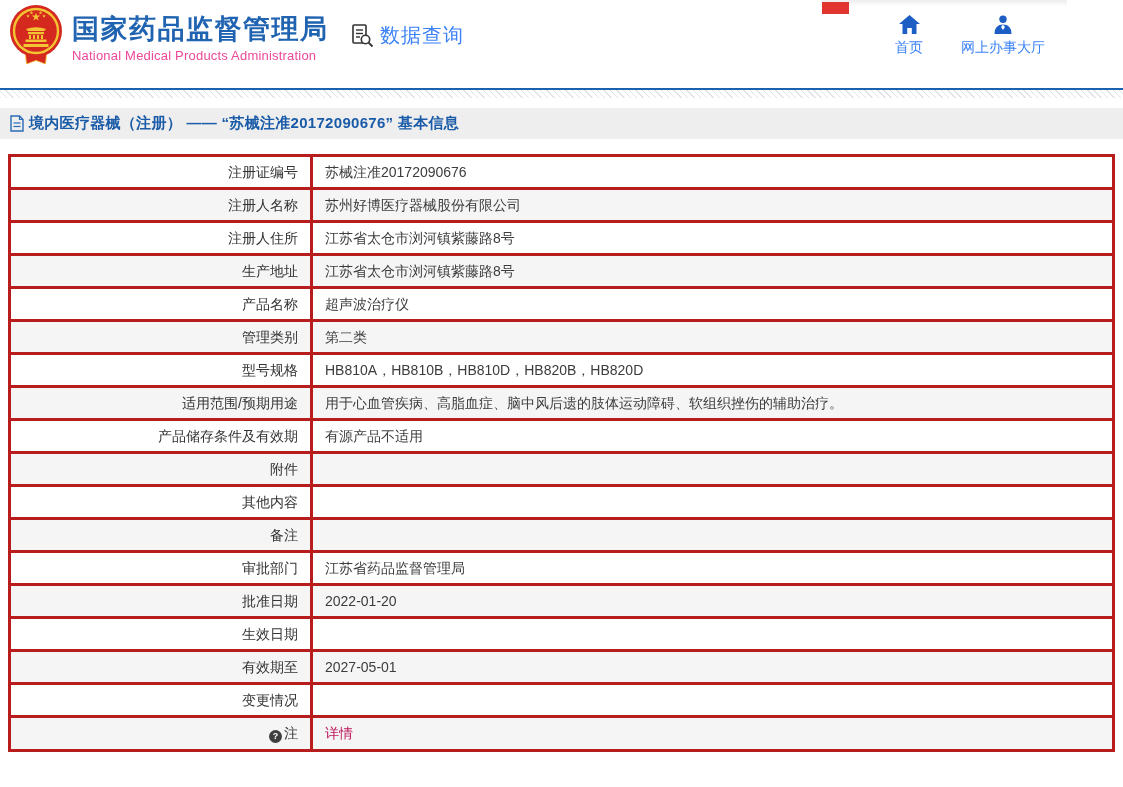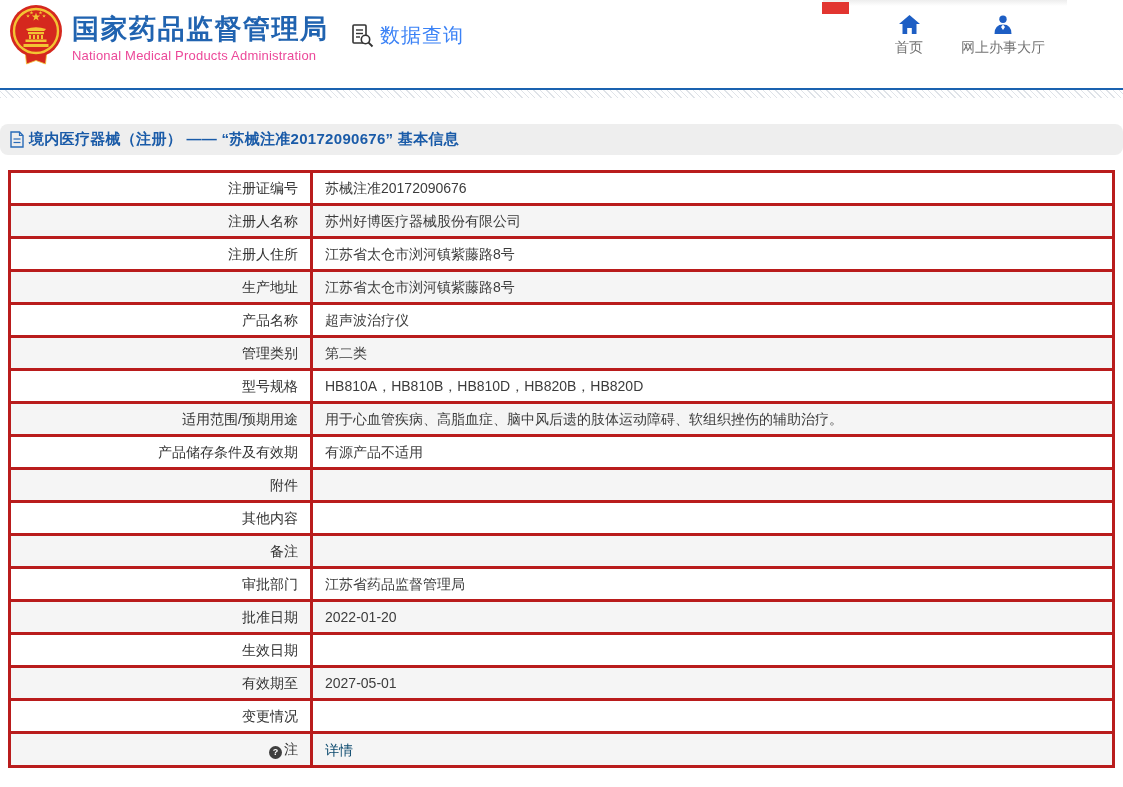--- a/index.html
+++ b/index.html
@@ -11,40 +11,40 @@
               background:linear-gradient(180deg,#ededed,rgba(255,255,255,0)); }
   .red-box { position:absolute; left:822px; top:2px; width:27px; height:12px; background:#e23530; }
   .logo { position:absolute; left:8px; top:4px; width:56px; height:64px; cursor:pointer; }
   .brand { position:absolute; left:72px; top:13px; }
   .brand-title { font-size:27px; font-weight:700; color:#2063b0; letter-spacing:1.5px; line-height:32px; }
   .brand-sub { font-size:13px; color:#ec4899; margin-top:3px; letter-spacing:.2px; }
   .data-query { position:absolute; left:349px; top:22px; display:flex; align-items:center; gap:4px; cursor:pointer; }
   .data-query-label { font-size:20px; color:#3b82f6; letter-spacing:1px; }
   .top-nav { position:absolute; top:15px; right:22px; display:flex; gap:38px; }
   .top-nav-item { display:flex; flex-direction:column; align-items:center; gap:5px; cursor:pointer; }
-  .top-nav-label { font-size:14px; color:#737373; white-space:nowrap;text-align:center; }
+  .top-nav-label { font-size:14px; color:#3b82f6; white-space:nowrap;text-align:center; }
 
   
   .blue-rule { width:100%; height:2px; background:#1a62b0; }
   .hatch { width:100%; height:8px;
            background:repeating-linear-gradient(45deg,#dfe3e8 0px,#dfe3e8 1px,transparent 1px,transparent 4.5px); }
 
   
-  .crumb-bar { margin-top:26px; width:100%; height:31px; background:#eeeeee;
-               display:flex; align-items:center; padding-left:10px; gap:5px;border-radius:8px; }
+  .crumb-bar { margin-top:10px; width:100%; height:31px; background:#eeeeee;
+               display:flex; align-items:center; padding-left:10px; gap:5px; }
   .crumb-text { font-size:15px; color:#1a5ba8; font-weight:600; letter-spacing:.3px; }
 
   
   .table-wrap { margin:15px 8px 0 8px; }
   table.info { width:100%; border-collapse:collapse; table-layout:fixed; }
   table.info td { border:3px solid #b91c1c; font-size:14px; line-height:18px; padding:6px 12px; height:18px; }
   td.lbl { width:302px; text-align:right; color:#333; background:transparent; }
   td.val { color:#3c3c3c; }
   table.info tr:nth-child(even) td { background:#f5f5f5; }
-  .detail-link { color:#0c4a6e; text-decoration:none; }
+  .detail-link { color:#be185d; text-decoration:none;font-family:Liberation Serif, serif; }
   .note-icon { display:inline-block; width:13px; height:13px; border-radius:50%; background:#3f3f3f;
                color:#fff; font-size:9px; font-weight:700; line-height:13px; text-align:center;
                vertical-align:-1px; margin-right:2px; }
 </style>
 </head>
 <body>
 
 <div class="header">
   <div class="top-fade"></div>
   <div class="red-box"></div>

